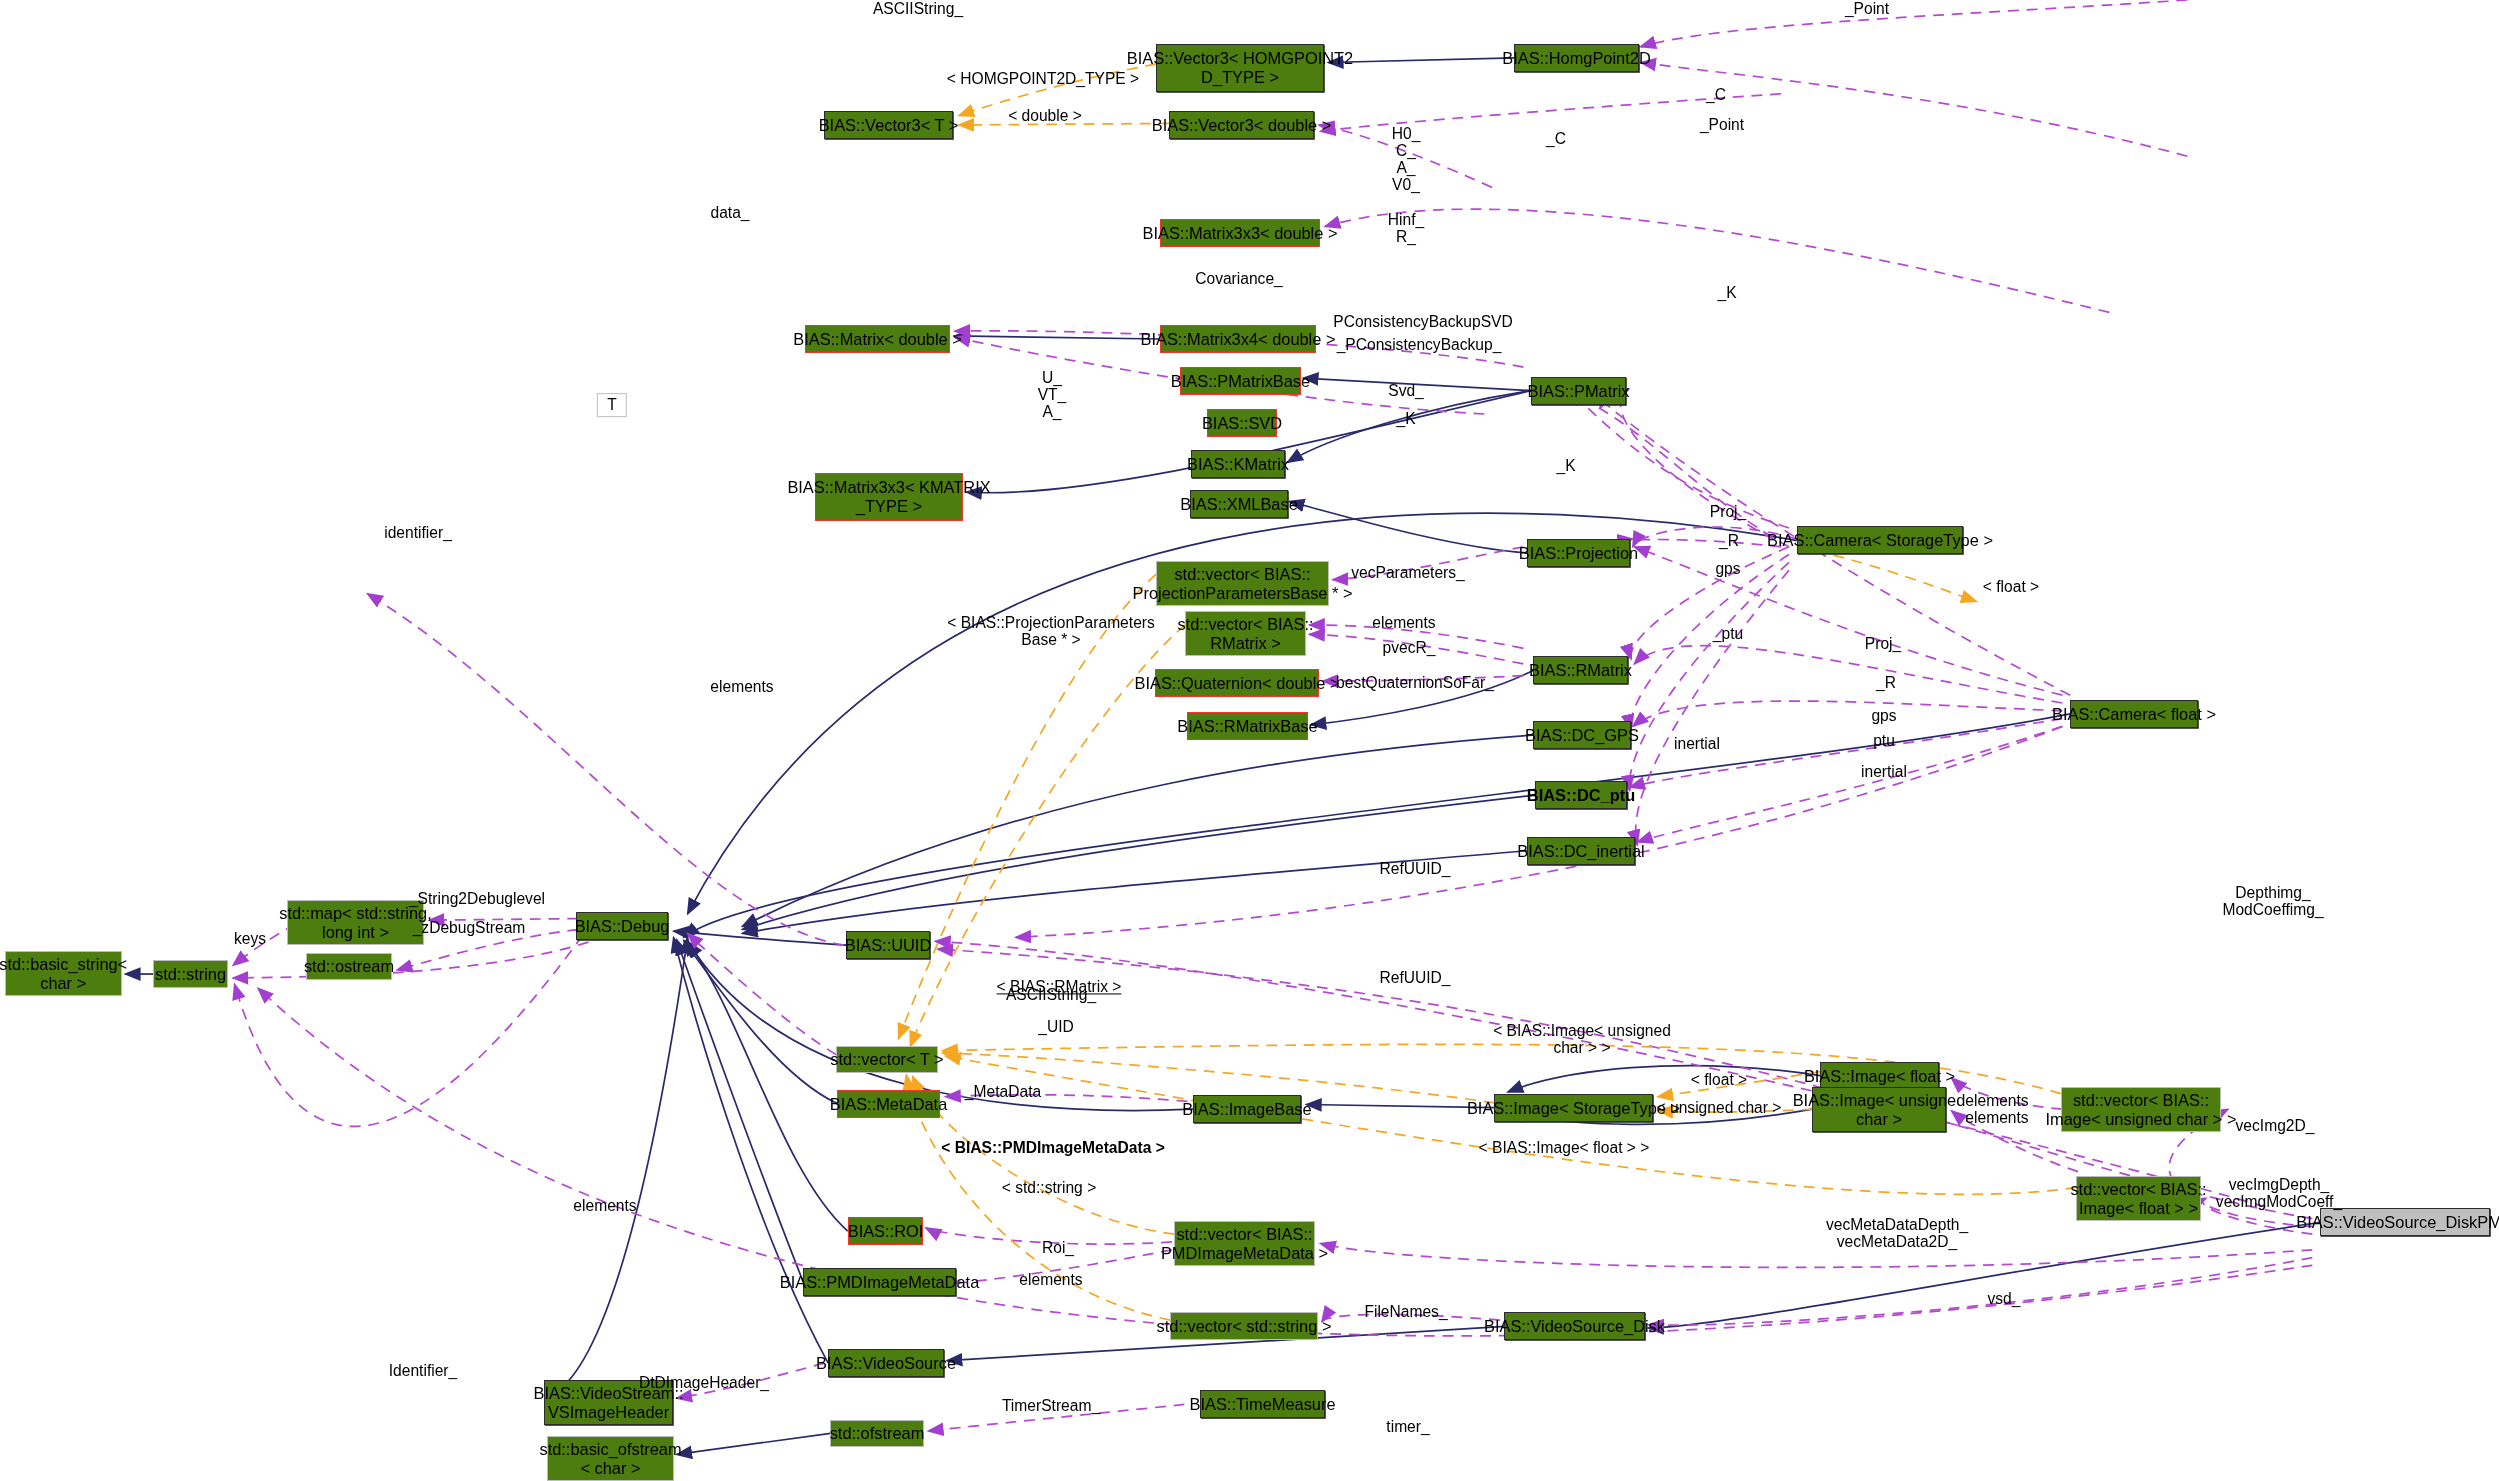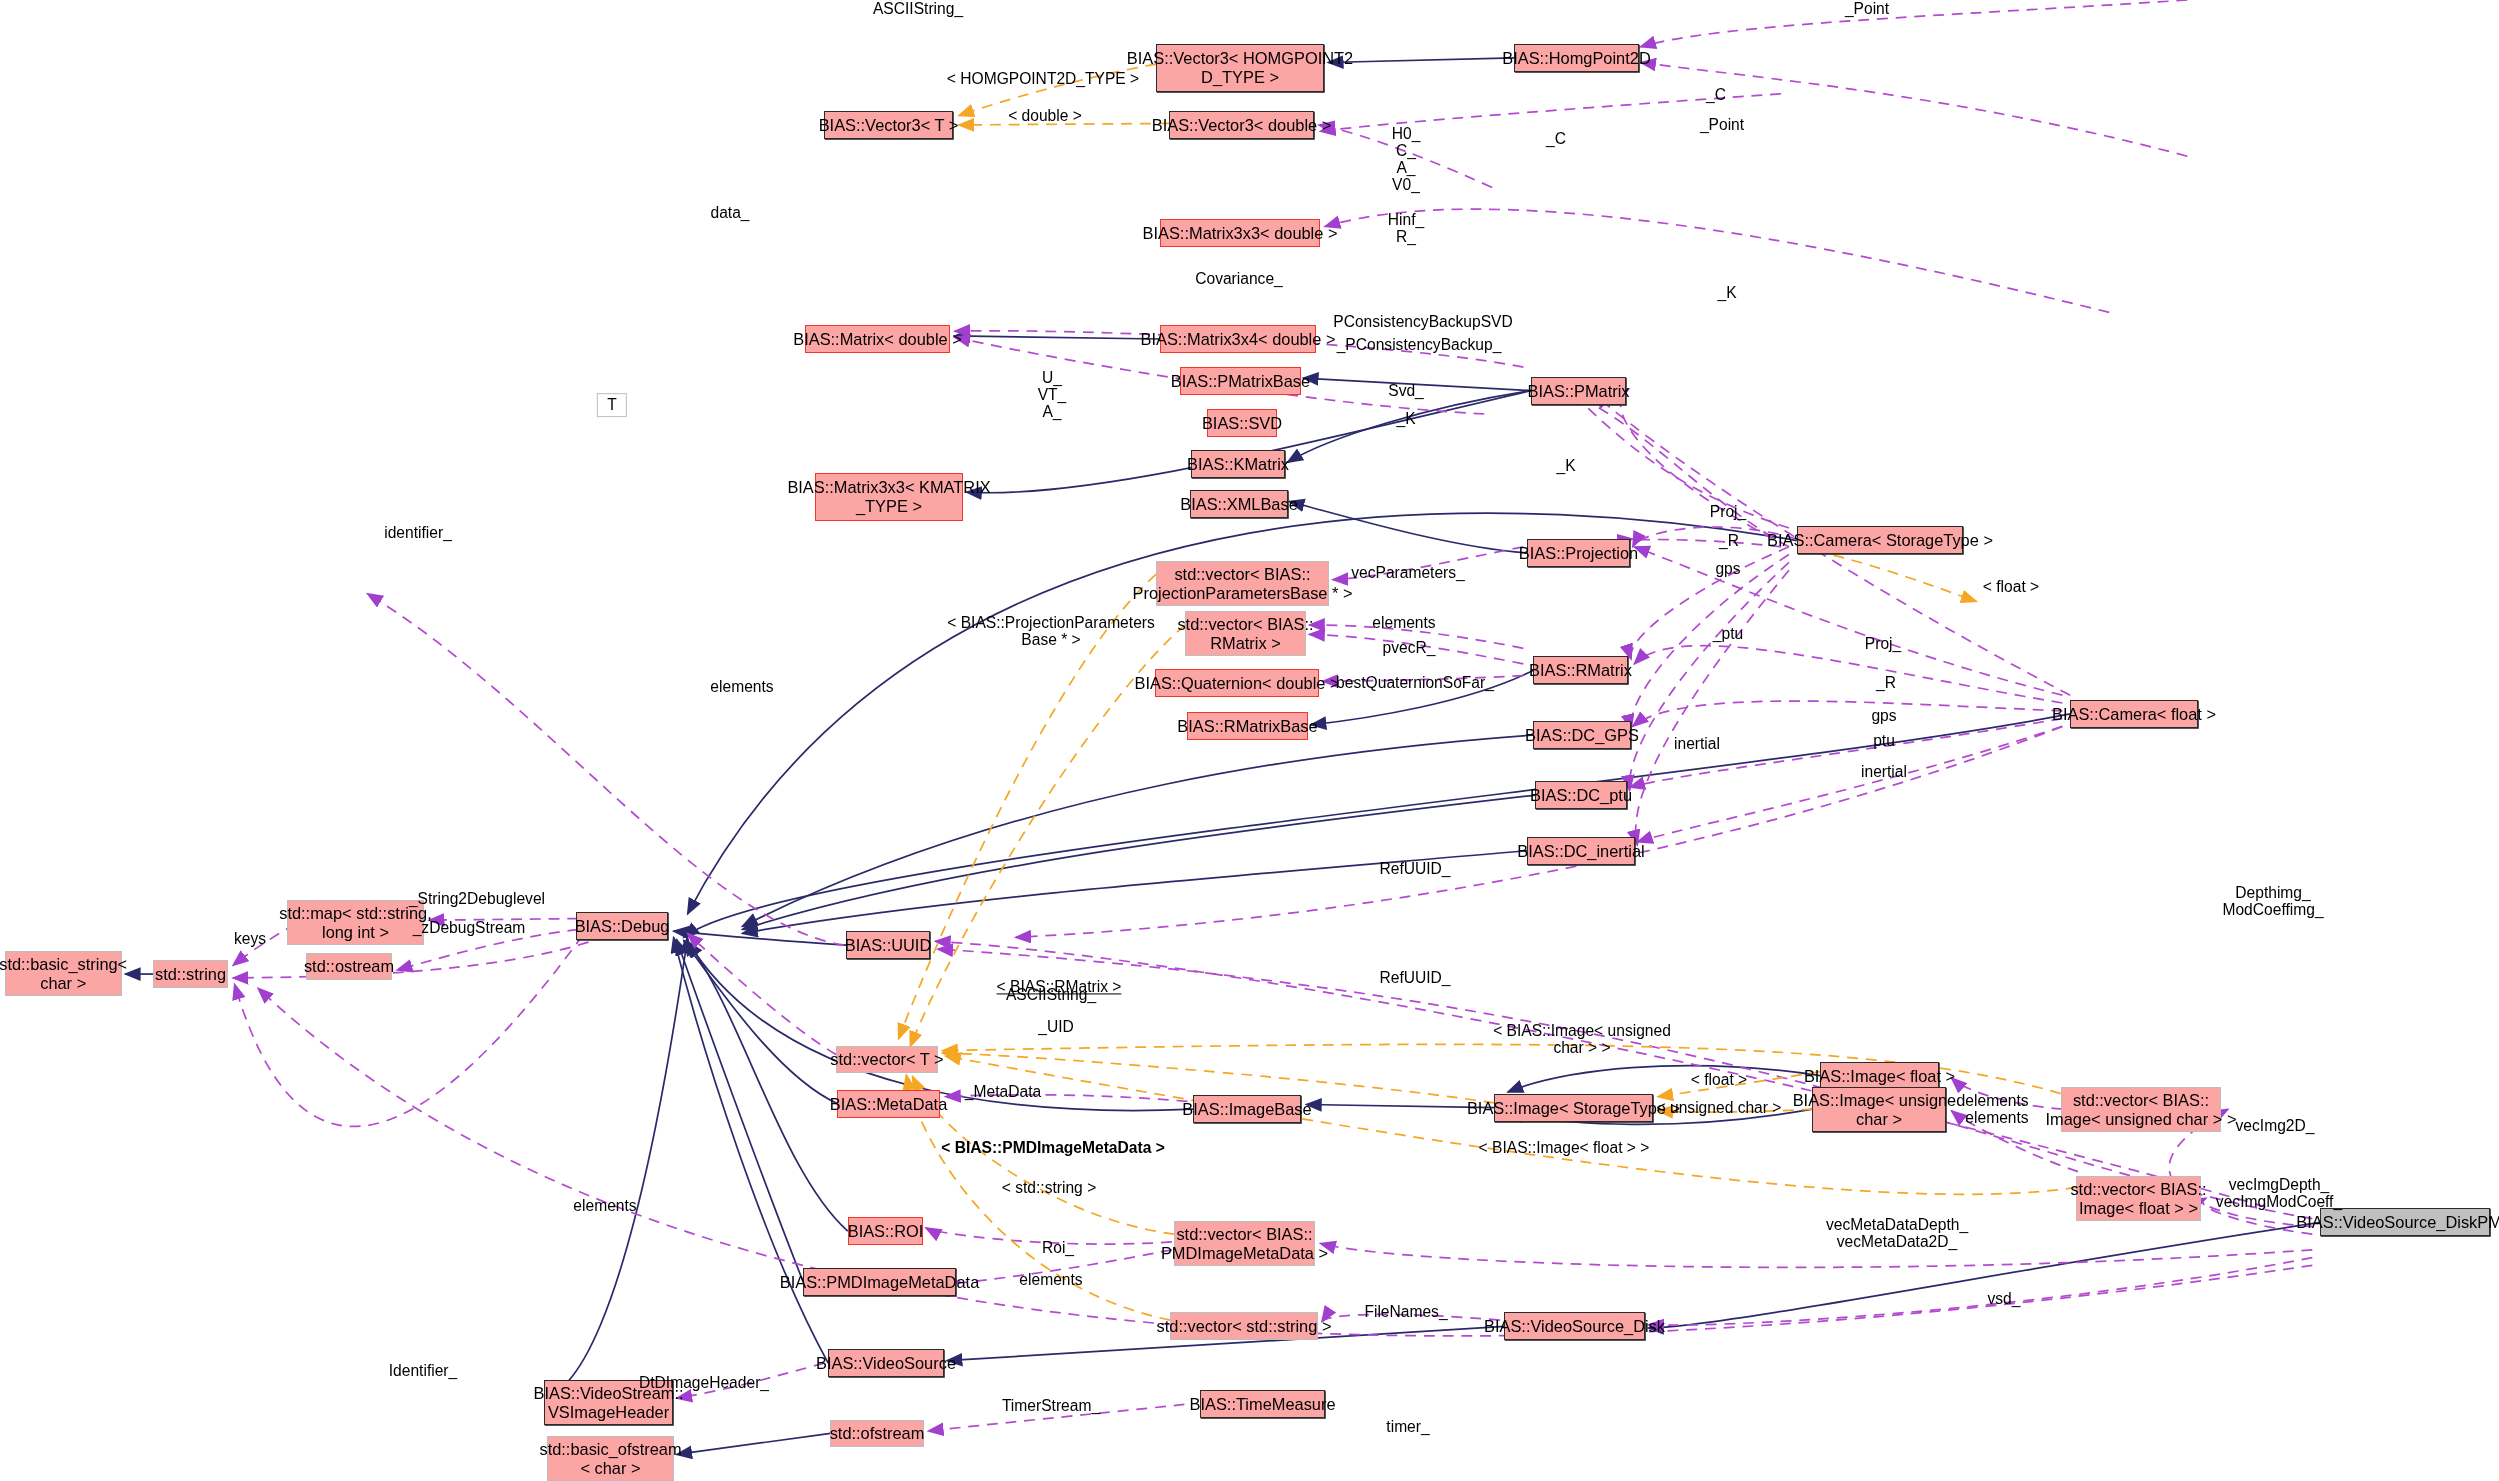--- a/index.html
+++ b/index.html
@@ -1,20 +1,20 @@
 <!DOCTYPE html>
 <html style="font-size:12.5px"><head>
 <meta charset="utf-8">
 <style>
   html,body{margin:0;padding:0;background:#ffffff;}
   #canvas{position:relative;width:2500px;height:1481px;background:#ffffff;
           font-family:"Liberation Sans", sans-serif; overflow:hidden;}
   svg#edges{position:absolute;left:0;top:0;width:2500px;height:1481px;pointer-events:none;}
   .node{position:absolute;box-sizing:border-box;display:flex;align-items:center;
-        justify-content:center;text-align:center;background:#fca5a5;
+        justify-content:center;text-align:center;background:#4d7c0f;
         font-size:16.4px;line-height:1.15;color:#000;padding:1.6px 4.7px;white-space:pre;}
   .n-dark{border:1.6px solid #2b2b2b;box-shadow:0.8px 0.8px 0 #2b2b2b;}
   .n-red{border:1.6px solid #f4352c;}
   .n-grey{border:0.8px solid #bdbdbd;}
   .n-focus{border:1.6px solid #2b2b2b;background:#bfbfbf;box-shadow:0.8px 0.8px 0 #2b2b2b;}
   .elabel{position:absolute;font-size:15.6px;color:#000;white-space:pre;text-align:center;
           line-height:1.1;transform:translate(-50%,-50%);}
 </style>
 </head>
 <body>
@@ -151,21 +151,21 @@
       <div class="node n-dark" style="left: 1797px; top: 526px; width: 166px; height: 28px;">BIAS::Camera&lt; StorageType &gt;</div>
       <div class="node n-dark" style="left: 2070px; top: 700px; width: 128px; height: 28px;">BIAS::Camera&lt; float &gt;</div>
       <div class="node n-grey" style="left: 1156px; top: 561px; width: 173px; height: 45px;">std::vector&lt; BIAS::
 ProjectionParametersBase * &gt;</div>
       <div class="node n-grey" style="left: 1185px; top: 611px; width: 121px; height: 45px;">std::vector&lt; BIAS::
 RMatrix &gt;</div>
       <div class="node n-red" style="left: 1155px; top: 669px; width: 164px; height: 28px;">BIAS::Quaternion&lt; double &gt;</div>
       <div class="node n-red" style="left: 1187px; top: 712px; width: 121px; height: 28px;">BIAS::RMatrixBase</div>
       <div class="node n-dark" style="left: 1533px; top: 656px; width: 95px; height: 28px;">BIAS::RMatrix</div>
       <div class="node n-dark" style="left: 1533px; top: 721px; width: 98px; height: 28px;">BIAS::DC_GPS</div>
-      <div class="node n-dark" style="left: 1535px; top: 781px; width: 92px; height: 28px;">BIAS::DC_ptu</div>
+      <div class="node n-dark" style="left: 1535px; top: 781px; width: 92px; height: 28px; font-weight: bold;">BIAS::DC_ptu</div>
       <div class="node n-dark" style="left: 1527px; top: 837px; width: 108px; height: 28px;">BIAS::DC_inertial</div>
       <div class="node n-grey" style="left: 287px; top: 900px; width: 137px; height: 45px;">std::map&lt; std::string,
 long int &gt;</div>
       <div class="node n-grey" style="left: 306px; top: 953px; width: 86px; height: 26.6px;">std::ostream</div>
       <div class="node n-dark" style="left: 576px; top: 912px; width: 92px; height: 28px;">BIAS::Debug</div>
       <div class="node n-grey" style="left: 4.7px; top: 951px; width: 117px; height: 45px;">std::basic_string&lt;
 char &gt;</div>
       <div class="node n-grey" style="left: 153px; top: 960px; width: 75px; height: 28px;">std::string</div>
       <div class="node n-dark" style="left: 846px; top: 931px; width: 84px; height: 28px;">BIAS::UUID</div>
       <div class="node n-grey" style="left: 836px; top: 1046px; width: 102px; height: 26.6px;">std::vector&lt; T &gt;</div>

